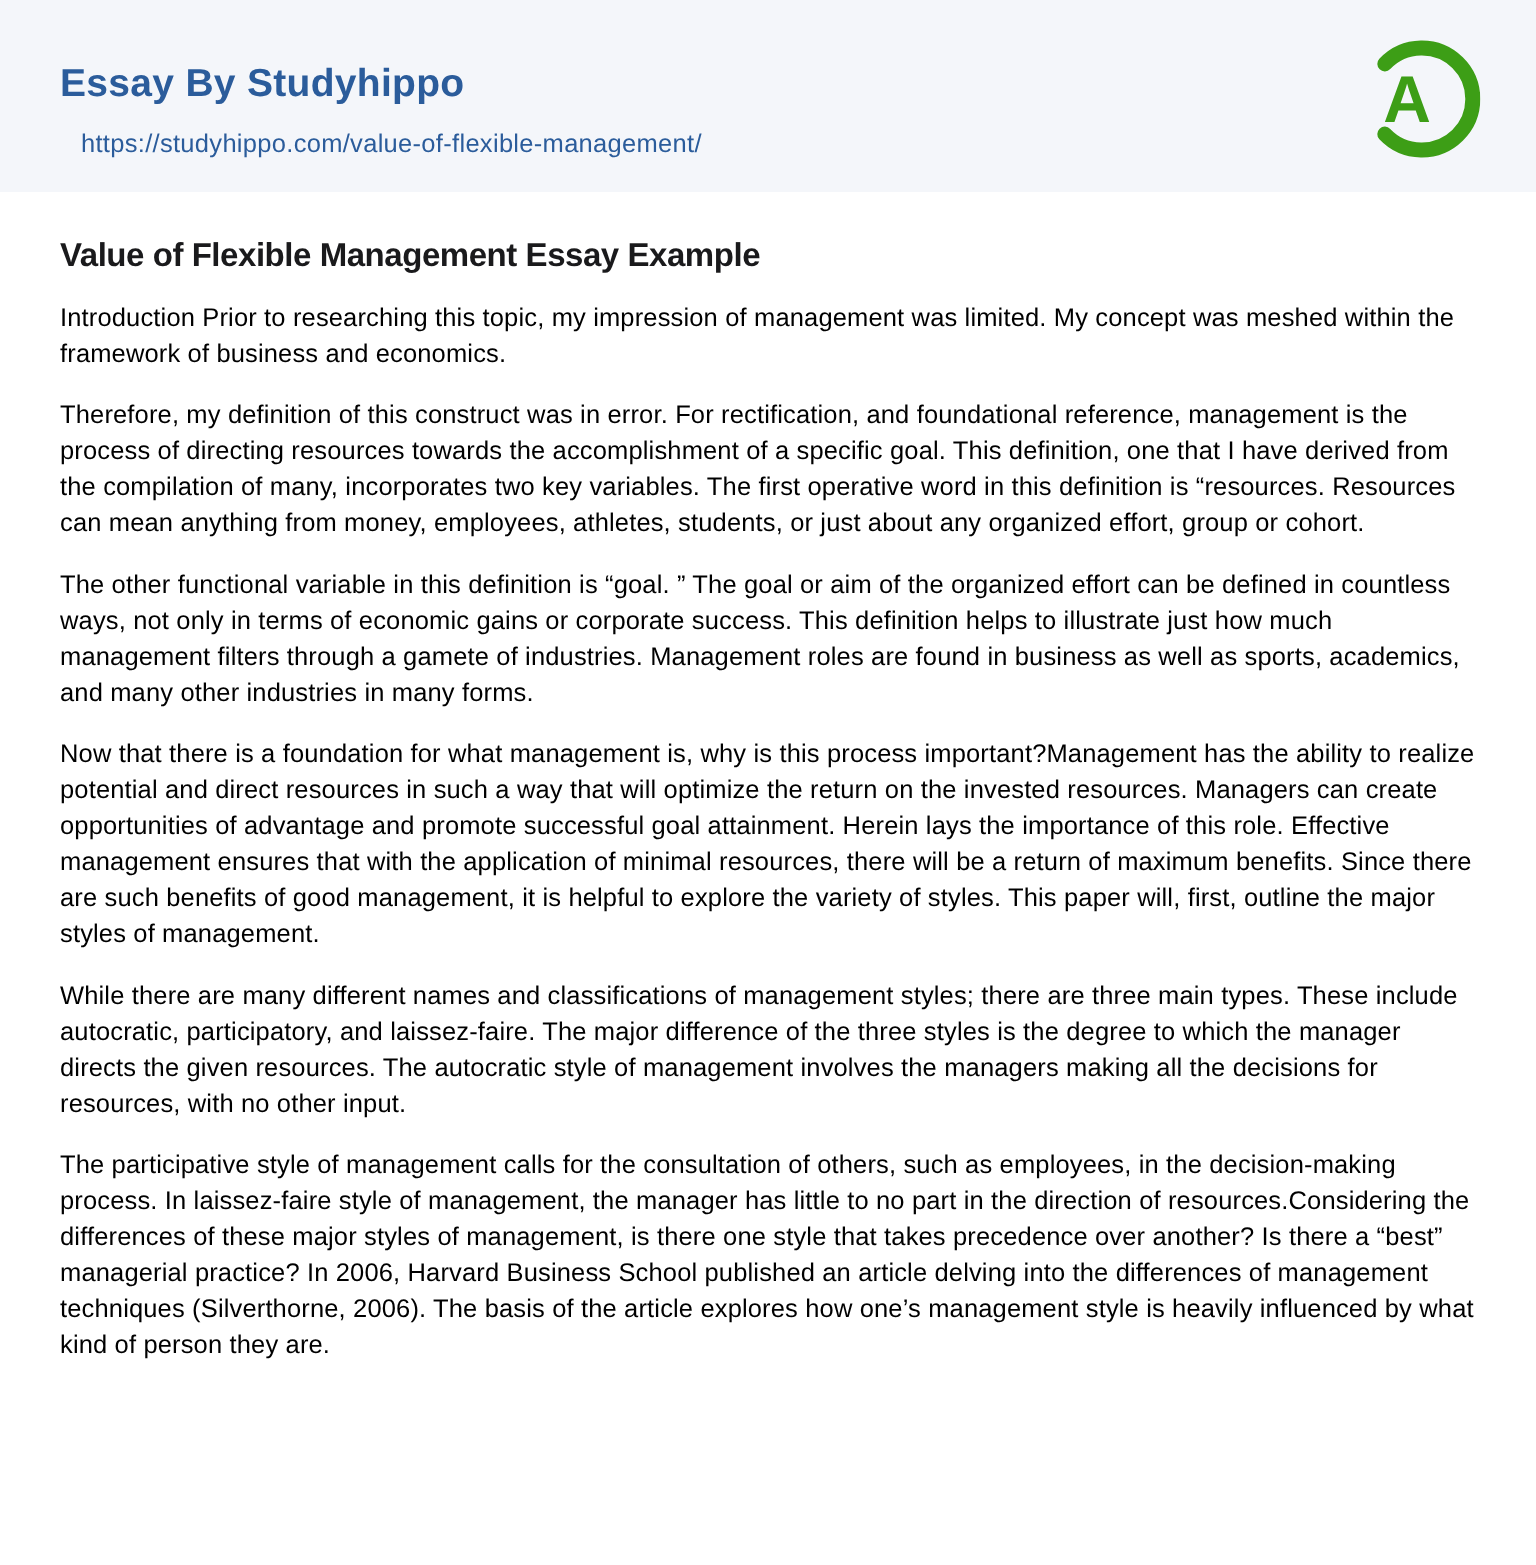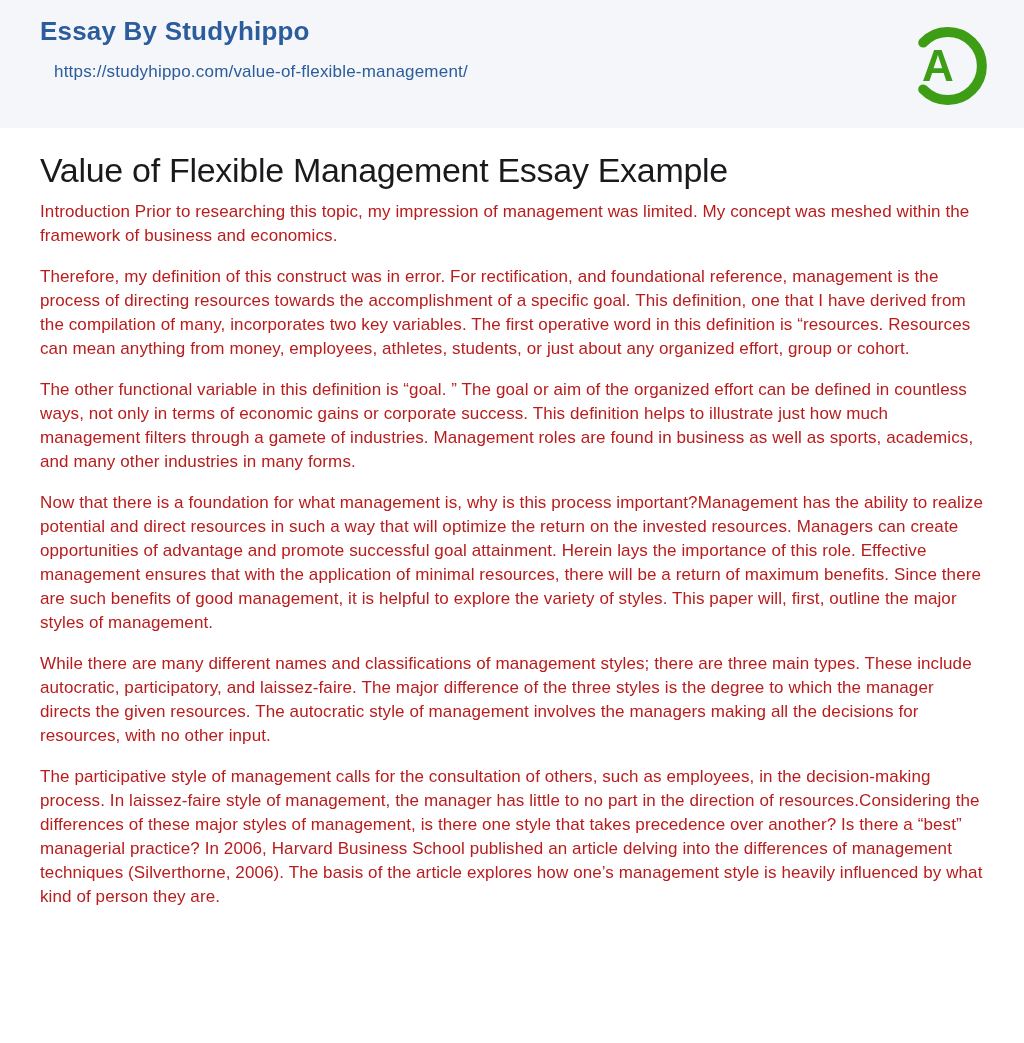--- a/index.html
+++ b/index.html
@@ -11,21 +11,21 @@
   }
   body {
     width: 1024px;
     height: 1043px;
     overflow: hidden;
   }
   .page-header {
     position: relative;
     height: 128px;
     background: #f4f6fa;
-    padding: 16px 38px 0 40px;
+    padding: 40px 38px 0 40px;
   }
   .site-title {
     margin: 0 0 15px 0;
     font-size: 26px;
     font-weight: bold;
     color: #2b5c9b;
     letter-spacing: 0.2px;
   }
   .page-url {
     font-size: 17px;
@@ -40,31 +40,31 @@
     right: 37px;
     width: 80px;
     height: 92px;
   }
   .logo svg { display: block; width: 100%; height: 100%; }
   .content {
     padding: 0 40px;
   }
   .essay-title {
     margin: 21px 0 9px 0;
-    font-size: 34px;
+    font-size: 22px;
     line-height: 42px;
-    font-weight: normal;
+    font-weight: bold;
     color: #1a1a1c;
     letter-spacing: -0.3px;
   }
   .essay-body p {
     margin: 0 0 17px 0;
     font-size: 17px;
     line-height: 24px;
-    color: #b91c1c;
+    color: #000000;
     letter-spacing: 0.1px;
   }
 </style>
 </head>
 <body>
 
 <header class="page-header">
   <h2 class="site-title">Essay By Studyhippo</h2>
   <a class="page-url" href="#">https://studyhippo.com/value-of-flexible-management/</a>
   <div class="logo">

